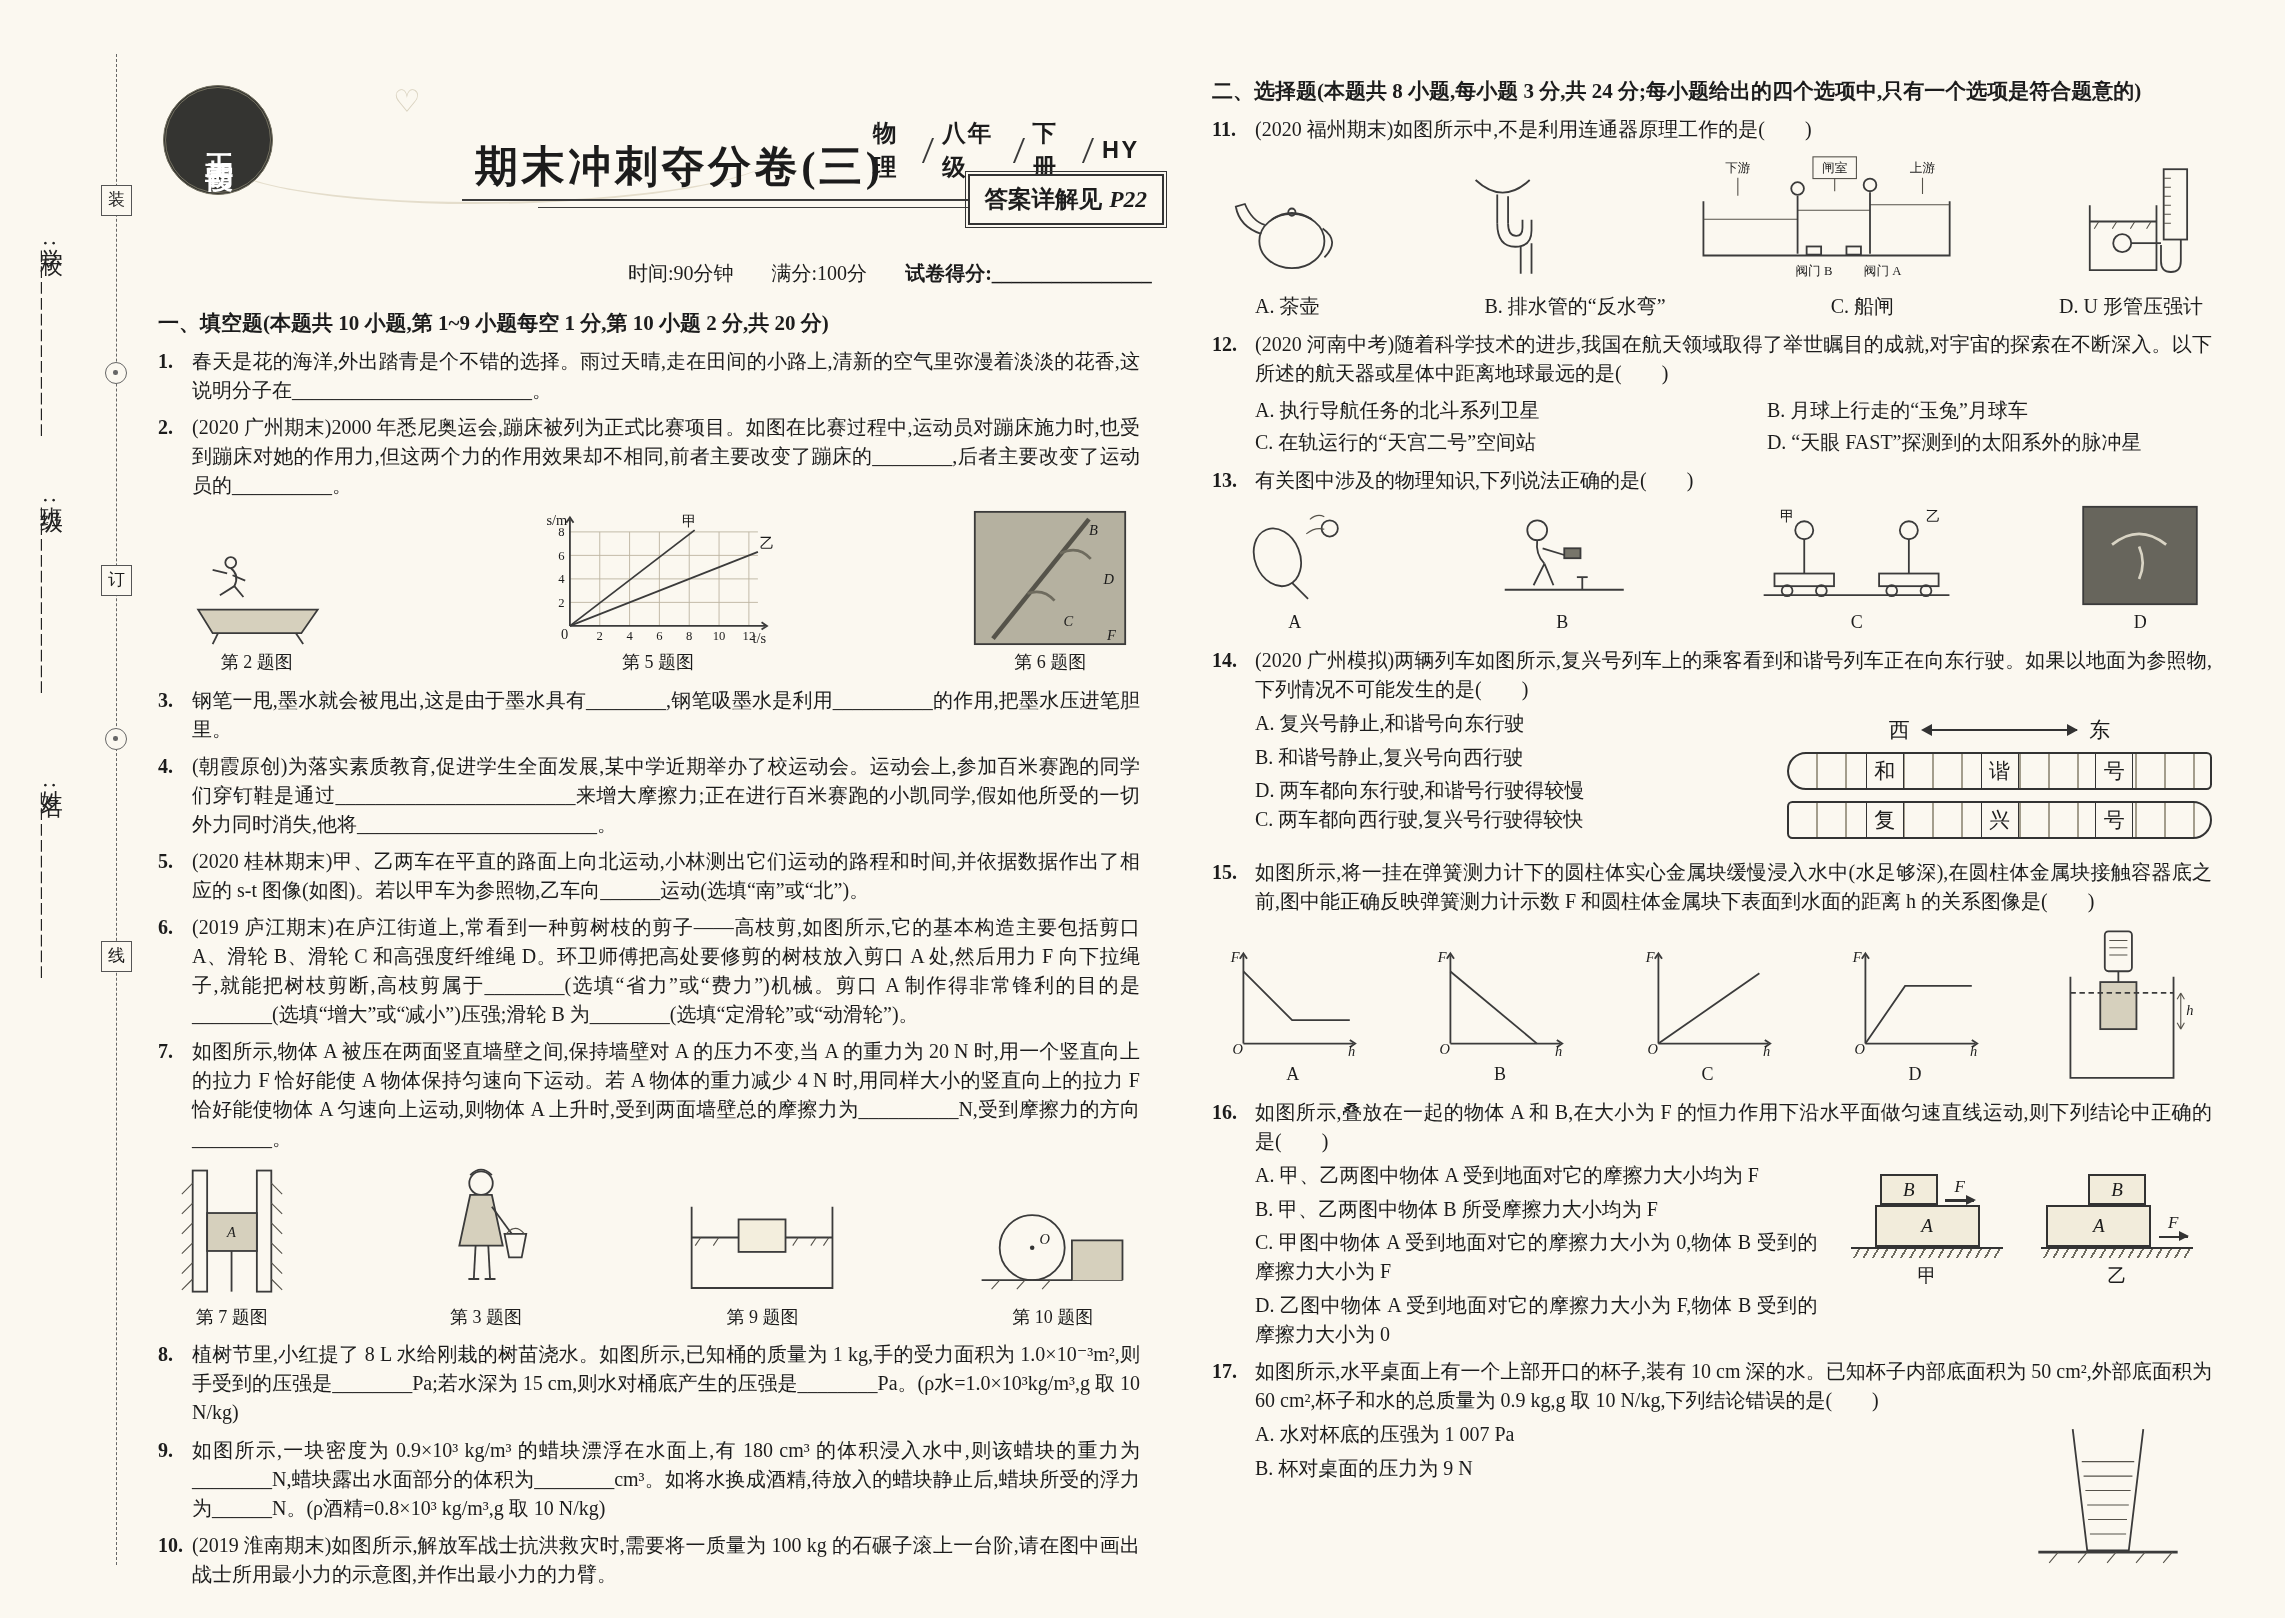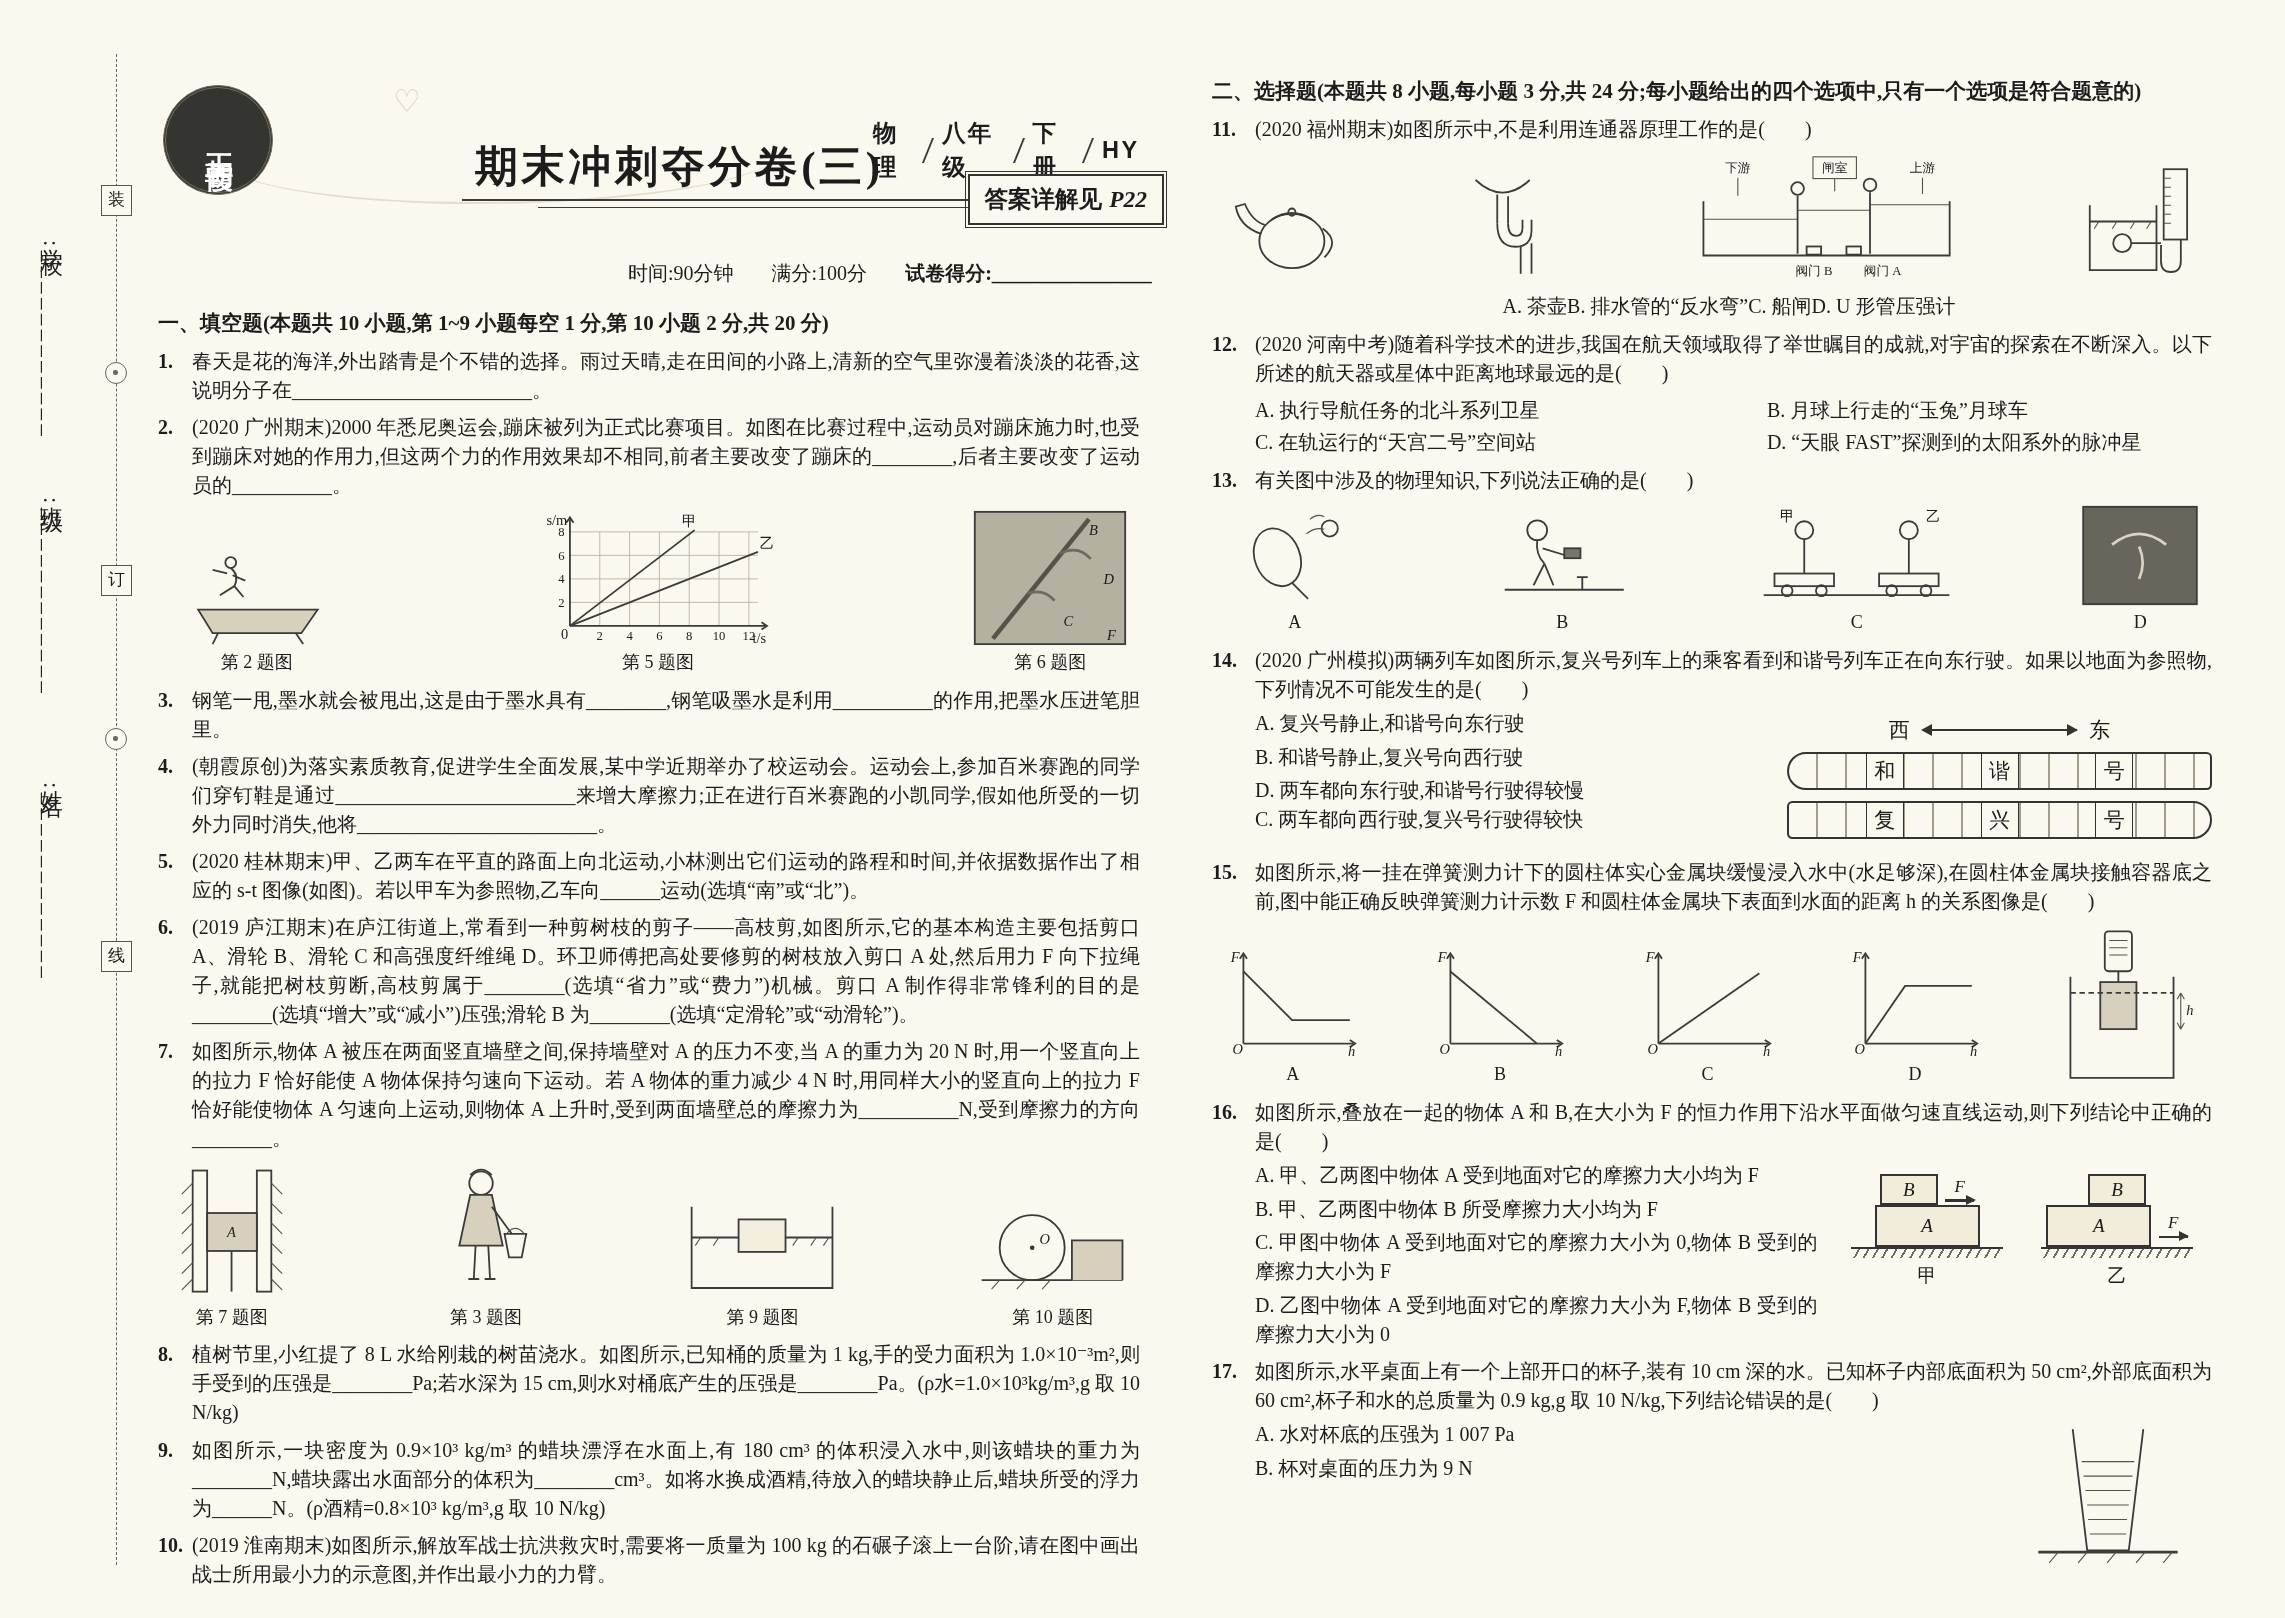--- a/index.html
+++ b/index.html
@@ -49,21 +49,21 @@
   .fig svg line,.fig svg path,.fig svg rect,.fig svg circle,.fig svg ellipse,.fig svg polygon,.fig svg polyline{stroke:#3b3b3b;stroke-width:2;fill:none}
   .fig svg .thin{stroke-width:1.2;stroke:#55524a}
   .fig svg .grid{stroke:#bdb5a2;stroke-width:1}
   .fig svg .fill{fill:#d6d0bd}
   .fig svg .dk{fill:#77756a}
   .fig svg text{stroke:none;fill:#1b1b1b;font-size:16px;font-family:inherit}
   .fig svg .it{font-style:italic}
   .fig svg .sm{font-size:14px}
 
   
-  .orow{display:flex;justify-content:center;padding:0 9px 0 43px;margin-bottom:9px}
+  .orow{display:flex;justify-content:space-between;padding:0 9px 0 43px;margin-bottom:9px}
   .ogrid{display:grid;grid-template-columns:1.15fr 1fr;row-gap:3.6px;padding-left:43px;margin-bottom:9px}
   .ovlist{padding-left:43px;margin-bottom:9px}
   .ovlist div{margin-bottom:3.6px}
 
   
   .qsplit{display:flex;gap:14.5px;align-items:flex-start}
   .qsplit .qleft{flex:1}
 
   
   .trainbox{width:425px;padding-top:5.4px}

